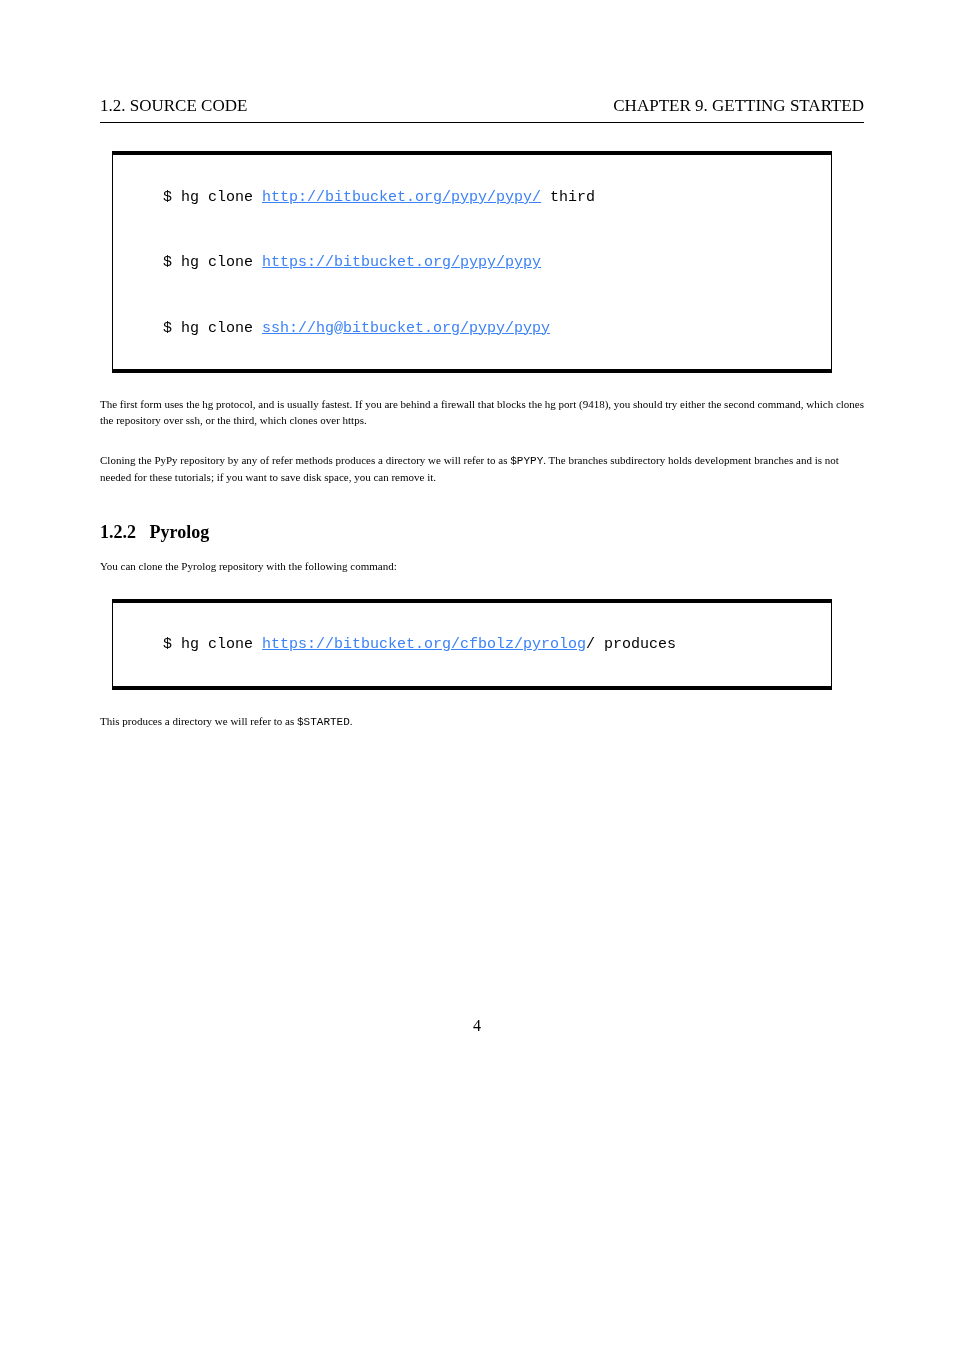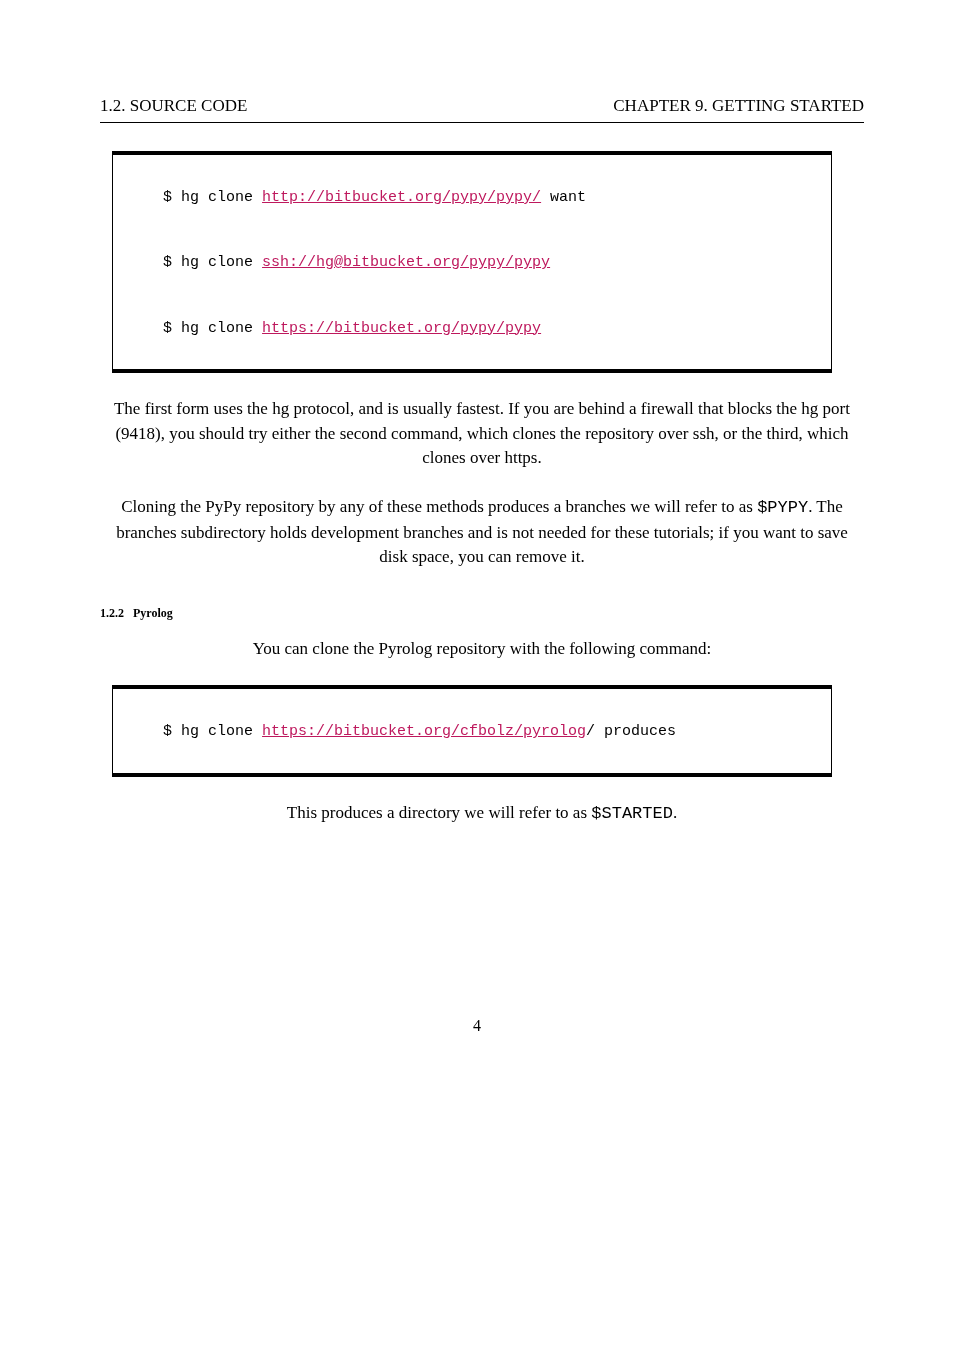--- a/index.html
+++ b/index.html
@@ -42,35 +42,35 @@
     width: 720px;
     margin-left: 12px;
     padding: 10px 14px 8px 14px;
     font-family: "Courier New", Courier, monospace;
     font-size: 15px;
     line-height: 1.45;
     white-space: nowrap;
   }
   .box .line { white-space: pre; }
   .box a, .box .link {
-    color: #be185d;
+    color: #3b82f6;
     text-decoration: underline;
     cursor: pointer;
   }
   .para {
-    font-size: 17px;
+    font-size: 11px;
     line-height: 1.45;
     margin: 24px 0 24px 0;
-    text-align: center;
+    text-align: left;
   }
   .sec-num { font-weight: bold; }
   .sec-title { font-weight: bold; }
   .sec-hdr {
     margin: 36px 0 16px 0;
-    font-size: 12px;
+    font-size: 18px;
   }
   .footer {
     position: absolute;
     left: 0; right: 0;
     bottom: 55px;
     text-align: center;
     font-size: 16px;
   }
   .mono { font-family: "Courier New", Courier, monospace; }
 </style>
@@ -79,34 +79,34 @@
 <div class="page">
 
 <div class="header">
   <div class="header-left">1.2. SOURCE CODE</div>
   <div class="header-right">CHAPTER 9. GETTING STARTED</div>
 </div>
 <hr class="thin">
 
 <div class="box">
   <div class="line">
-    <span>$ hg clone </span><a class="link">http://bitbucket.org/pypy/pypy/</a><span> want</span>
+    <span>$ hg clone </span><a class="link">http://bitbucket.org/pypy/pypy/</a><span> third</span>
+  </div>
+  <div class="line">
+    <span>$ hg clone </span><a class="link">https://bitbucket.org/pypy/pypy</a><span></span>
   </div>
   <div class="line">
     <span>$ hg clone </span><a class="link">ssh://hg@bitbucket.org/pypy/pypy</a><span></span>
-  </div>
-  <div class="line">
-    <span>$ hg clone </span><a class="link">https://bitbucket.org/pypy/pypy</a><span></span>
   </div>
 </div>
 
 <p class="para">The first form uses the hg protocol, and is usually fastest. If you are behind a firewall that blocks the hg port (9418), you should try either the second command, which clones the repository over ssh, or the third, which clones over https.</p>
 
 <p class="para">
-  <span>Cloning the PyPy repository by any of these methods produces a branches we will refer to as </span><span class="mono">$PYPY</span><span>. The branches subdirectory holds development branches and is not needed for these tutorials; if you want to save disk space, you can remove it.</span>
+  <span>Cloning the PyPy repository by any of refer methods produces a directory we will refer to as </span><span class="mono">$PYPY</span><span>. The branches subdirectory holds development branches and is not needed for these tutorials; if you want to save disk space, you can remove it.</span>
 </p>
 
 <div class="sec-hdr">
   <span class="sec-num">1.2.2</span>&nbsp;&nbsp;&nbsp;<span class="sec-title">Pyrolog</span>
 </div>
 <p class="para" style="margin-top:4px;">You can clone the Pyrolog repository with the following command:</p>
 
 <div class="box">
   <div class="line">
     <span>$ hg clone </span><a class="link">https://bitbucket.org/cfbolz/pyrolog</a><span>/ produces</span>

